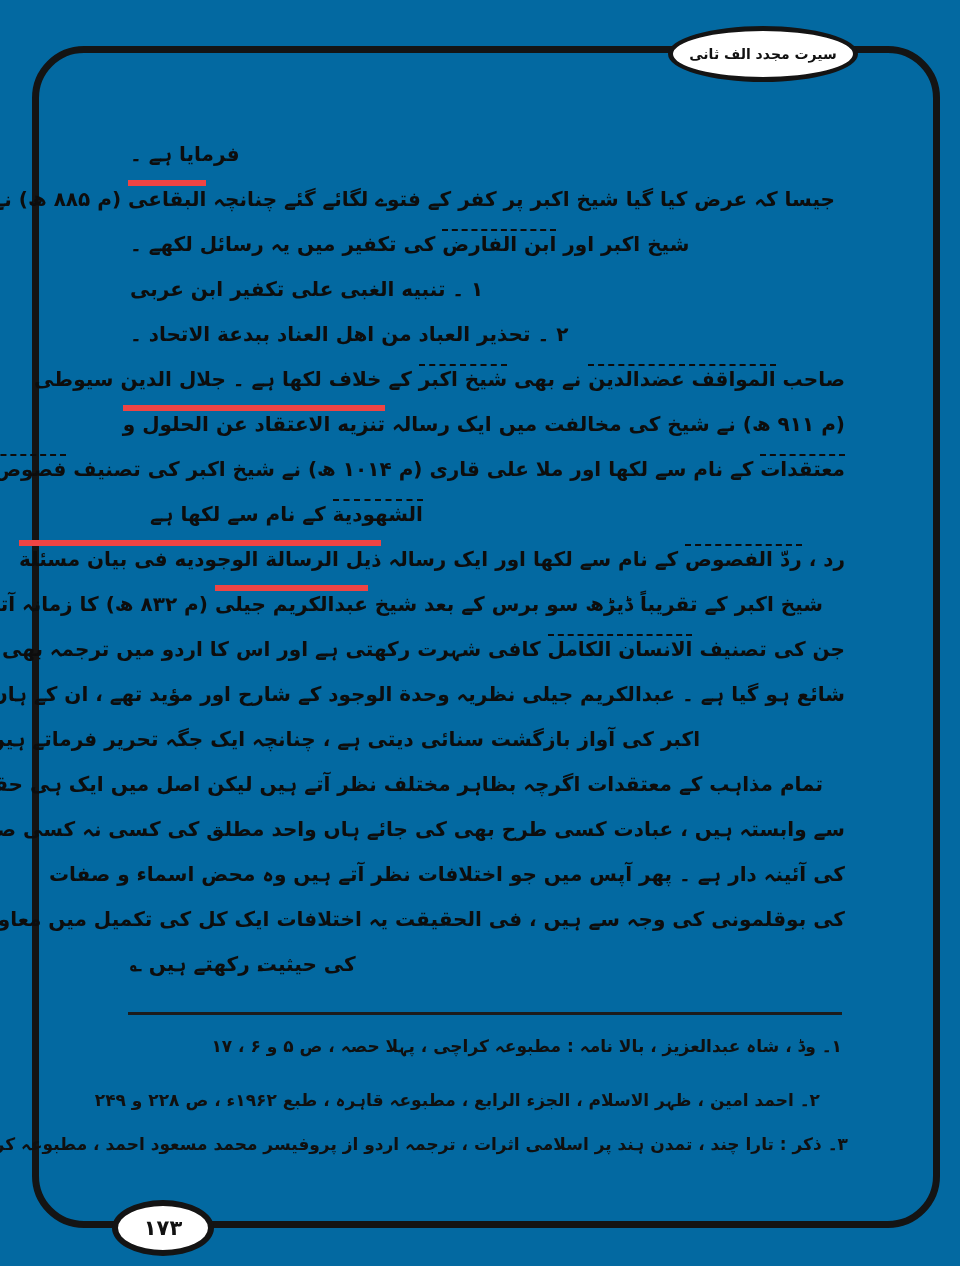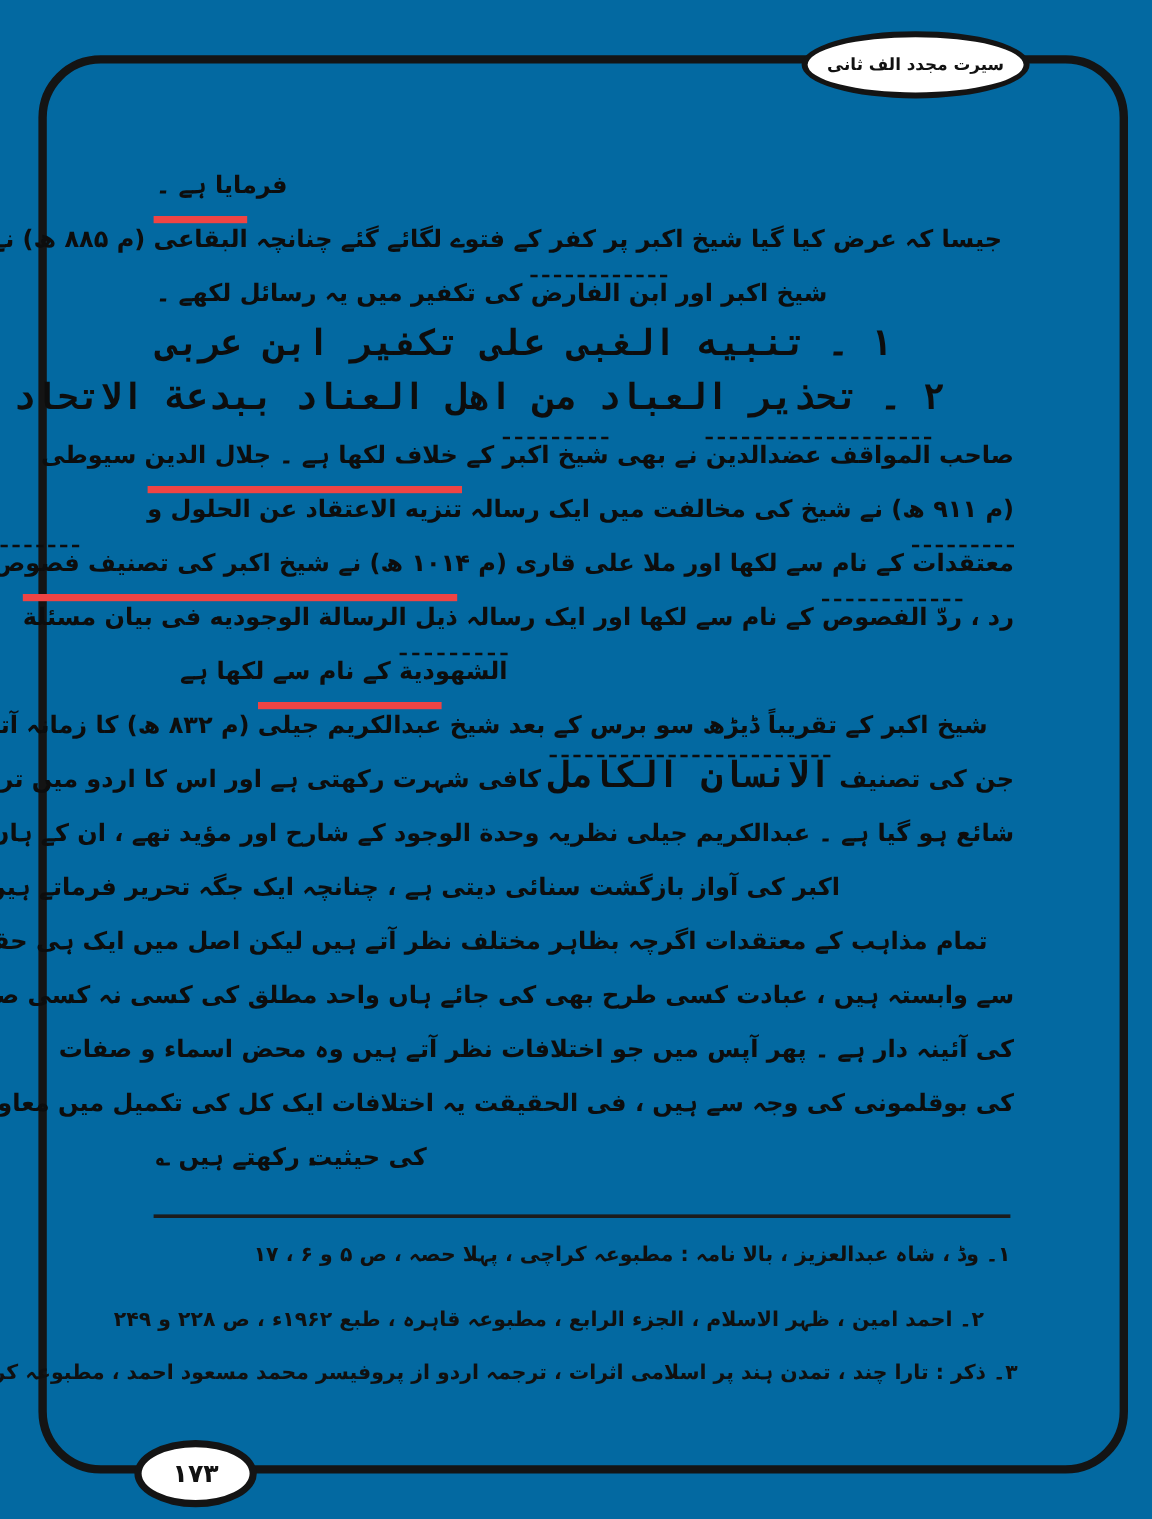--- a/index.html
+++ b/index.html
@@ -27,21 +27,21 @@
   }
   .pagenum-cart{left:112px;top:1200px;width:90px;height:44px;border-width:6px;}
   .pagenum-cart span{font-size:21px;font-weight:bold;color:#111;direction:rtl;}
   .content{position:absolute;left:130px;right:115px;top:132px;z-index:2;}
   .ln{
     direction:rtl;text-align:left;white-space:nowrap;overflow:visible;
     font-weight:bold;font-size:20px;line-height:45px;color:#0d0d0d;
   }
   .ln .ov{border-top:2px dashed #0d0d0d;padding-top:1px;}
   .ln .ovs{border-top:6px solid #ef4444;padding-top:1px;}
-  .big{font-size:30px;letter-spacing:0.5px;font-family:Liberation Mono, monospace;}
+  .big{font-size:20px;letter-spacing:0.5px;}
   .leftal{text-align:left;}
   .qmark{
     position:absolute;left:125px;top:822px;font-size:18px;font-weight:bold;color:#0d0d0d;
   }
   .fn-sep{
     position:absolute;left:128px;right:118px;top:1012px;height:3px;
     background:#1c1c1c;z-index:2;
   }
   .fn{
     position:absolute;right:118px;direction:rtl;text-align:right;white-space:nowrap;
@@ -73,23 +73,23 @@
     <div class="ln big" style="margin-right:58px">۱ ۔ تنبیه الغبی علی تکفیر ابن عربی</div>
 
     <div class="ln big" style="margin-right:58px">۲ ۔ تحذیر العباد من اهل العناد ببدعة الاتحاد ۔</div>
 
     <div class="ln"><span>صاحب </span><span class="ov">المواقف عضدالدین</span><span> نے بھی </span><span class="ov">شیخ اکبر</span><span> کے خلاف لکھا ہے ۔ جلال الدین سیوطی</span></div>
 
     <div class="ln"><span>(م ۹۱۱ ھ) نے شیخ کی مخالفت میں ایک رسالہ </span><span class="ovs">تنزیه الاعتقاد عن الحلول و</span></div>
 
     <div class="ln"><span class="ov">معتقدات</span><span> کے نام سے لکھا اور ملا علی قاری (م ۱۰۱۴ ھ) نے شیخ اکبر کی تصنیف </span><span class="ov">فصوص الحکم</span></div>
 
+    <div class="ln leftal" style="padding-left:20px"><span class="ov">الشهودیة</span><span> کے نام سے لکھا ہے</span></div>
+
     <div class="ln"><span>رد ، </span><span class="ov">ردّ الفصوص</span><span> کے نام سے لکھا اور ایک رسالہ </span><span class="ovs">ذیل الرسالة الوجودیه فی بیان مسئلة</span></div>
-
-    <div class="ln leftal" style="padding-left:20px"><span class="ov">الشهودیة</span><span> کے نام سے لکھا ہے</span></div>
 
     <div class="ln" style="padding-right:22px"><span>شیخ اکبر کے تقریباً ڈیڑھ سو برس کے بعد شیخ </span><span class="ovs">عبدالکریم جیلی</span><span> (م ۸۳۲ ھ) کا زمانہ آتا ہے</span></div>
 
     <div class="ln"><span>جن کی تصنیف </span><span class="ov big">الانسان الکامل</span><span> کافی شہرت رکھتی ہے اور اس کا اردو میں ترجمہ بھی</span></div>
 
     <div class="ln">شائع ہو گیا ہے ۔ عبدالکریم جیلی نظریہ وحدة الوجود کے شارح اور مؤید تھے ، ان کے ہاں بھی شیخ</div>
 
     <div class="ln" style="margin-right:145px">اکبر کی آواز بازگشت سنائی دیتی ہے ، چنانچہ ایک جگہ تحریر فرماتے ہیں ۔۔</div>
 
     <div class="ln" style="padding-right:22px">تمام مذاہب کے معتقدات اگرچہ بظاہر مختلف نظر آتے ہیں لیکن اصل میں ایک ہی حقیقت</div>

